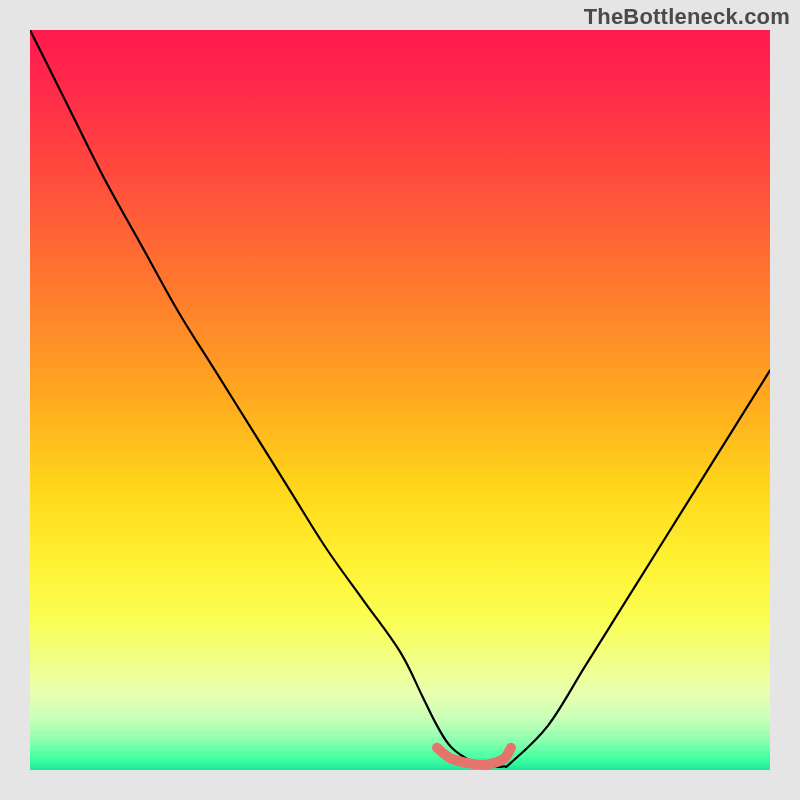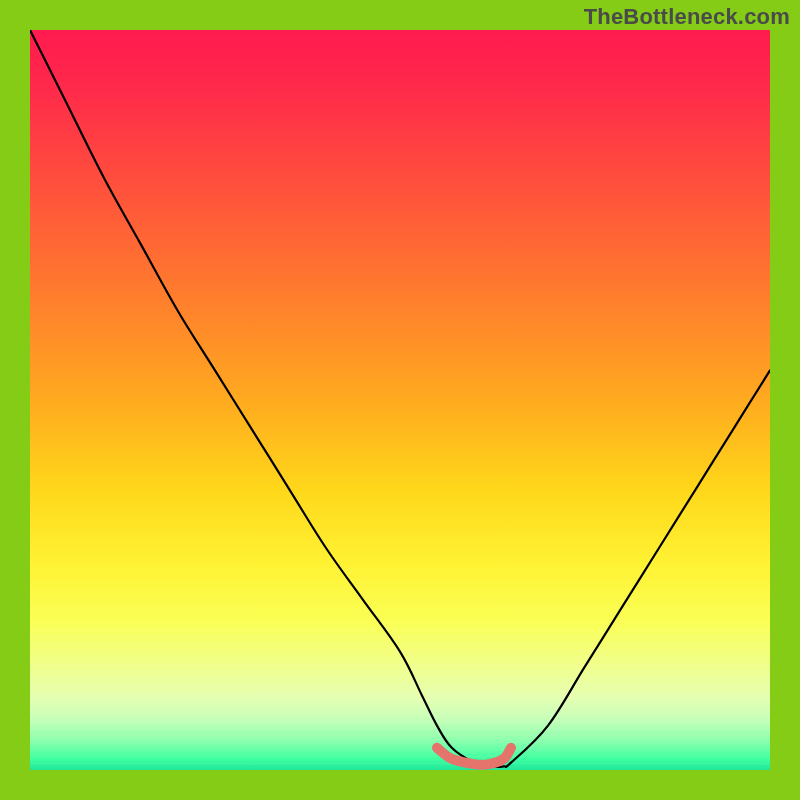--- a/index.html
+++ b/index.html
@@ -8,21 +8,21 @@
     width: 800px;
     height: 800px;
     background: #000;
     overflow: hidden;
     font-family: Arial, Helvetica, sans-serif;
   }
   .frame {
     position: relative;
     width: 800px;
     height: 800px;
-    background: #84cc16;
+    background: #e5e5e5;
   }
   .watermark {
     position: absolute;
     top: 4px;
     right: 10px;
     font-size: 22px;
     font-weight: 600;
     color: #4a4a4a;
     letter-spacing: 0.2px;
     z-index: 5;

